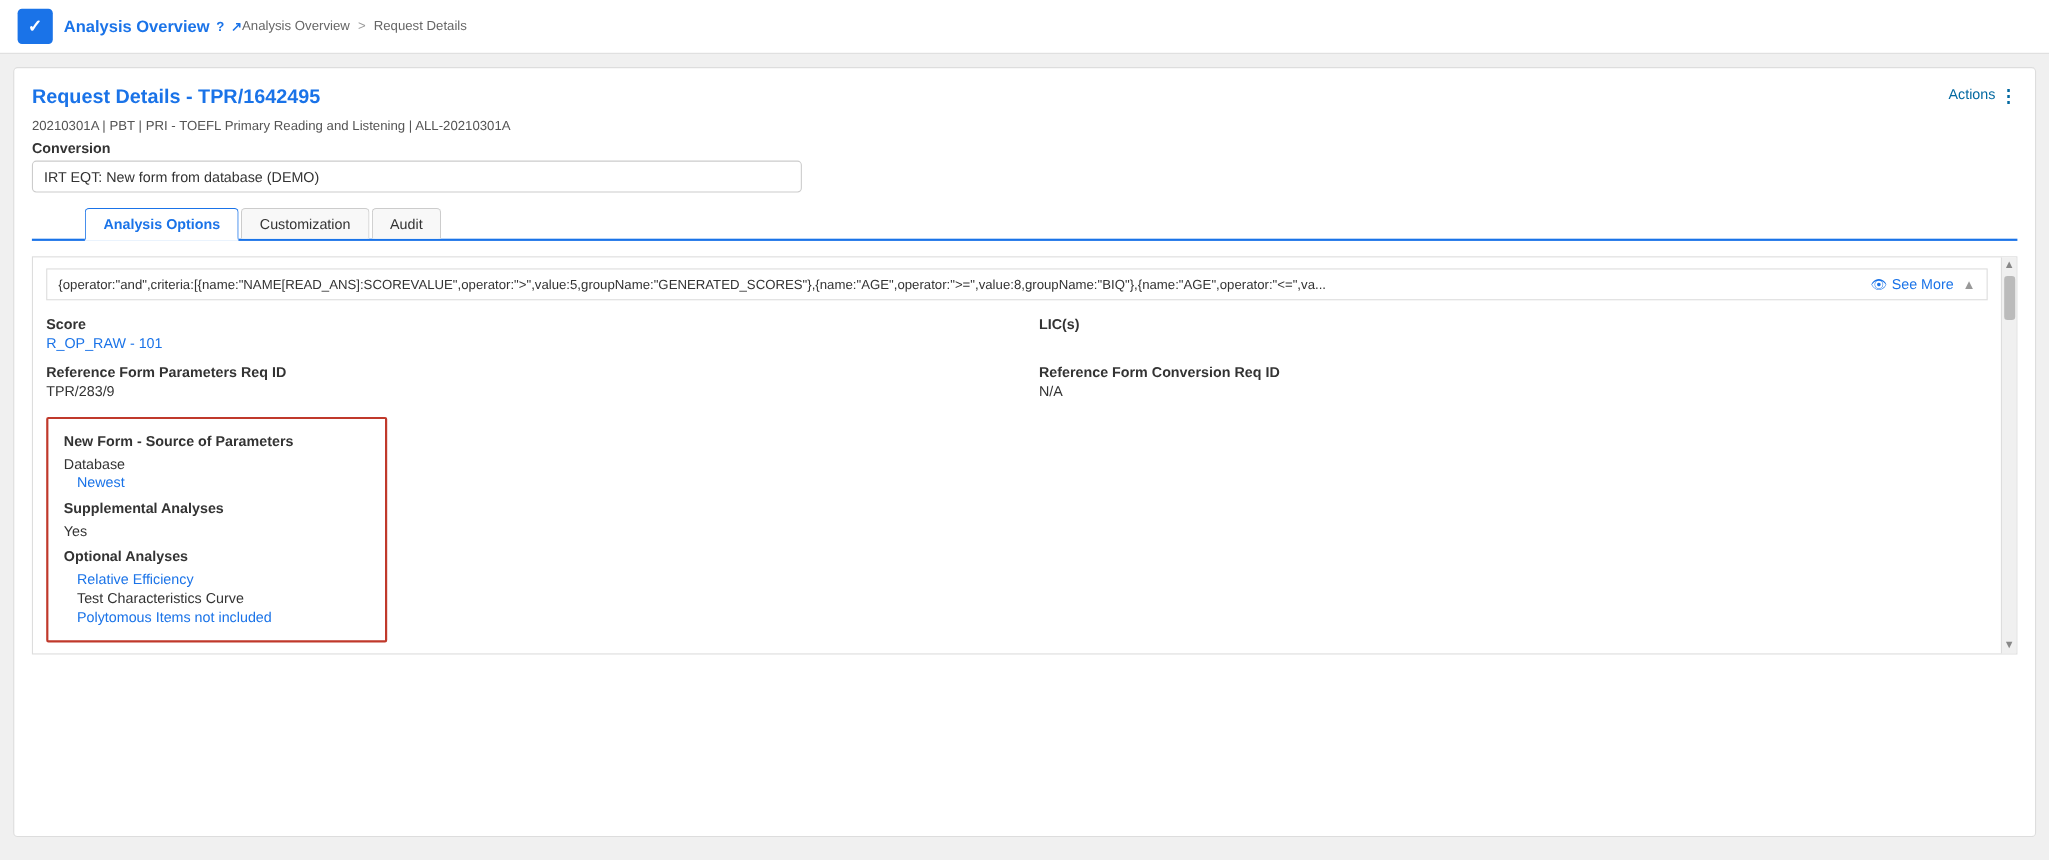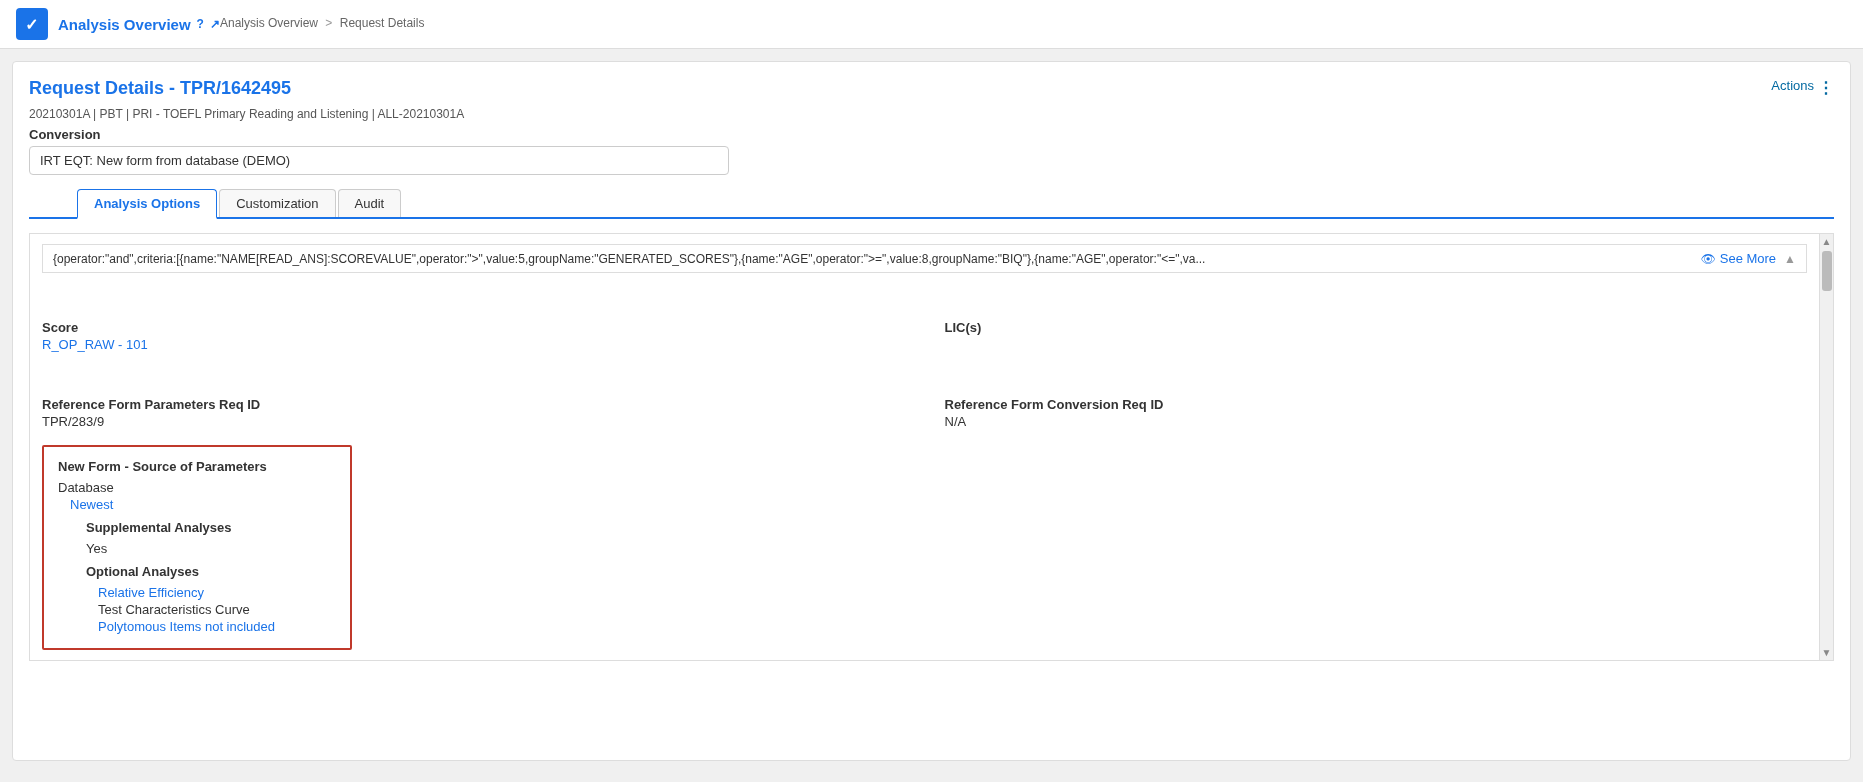--- a/index.html
+++ b/index.html
@@ -124,36 +124,36 @@
     .scroll-indicator { color: #999; margin-left: 8px; }
 
     
     .details-grid {
       display: grid;
       grid-template-columns: 1fr 1fr;
       gap: 12px 40px;
       margin-bottom: 16px;
     }
     .detail-item {}
-    .detail-label { font-weight: bold; font-size: 13px; margin-bottom: 2px; margin-top: 33px; }
+    .detail-label { font-weight: bold; font-size: 13px; margin-bottom: 2px; }
     .detail-value { color: #1a73e8; font-size: 13px; }
     .detail-value.plain { color: #333; }
 
     
     .parameters-section {
       border: 2px solid #c0392b;
       border-radius: 2px;
       padding: 12px 14px;
       width: 310px;
       background: #fff;
     }
     .param-heading { font-weight: bold; font-size: 13px; margin-bottom: 6px; }
     .param-sub { font-size: 13px; color: #333; margin-left: 0; margin-bottom: 2px; }
     .param-sub-indent { font-size: 13px; color: #1a73e8; margin-left: 12px; margin-bottom: 2px; }
-    .param-section-gap { margin-top: 8px; margin-left: 28px; }
+    .param-section-gap { margin-top: 8px; }
     .content-main { flex: 1; }
     .scrollbar-area {
       width: 14px;
       background: #f0f0f0;
       border-left: 1px solid #ddd;
       display: flex;
       flex-direction: column;
       align-items: center;
       padding-top: 0;
     }

